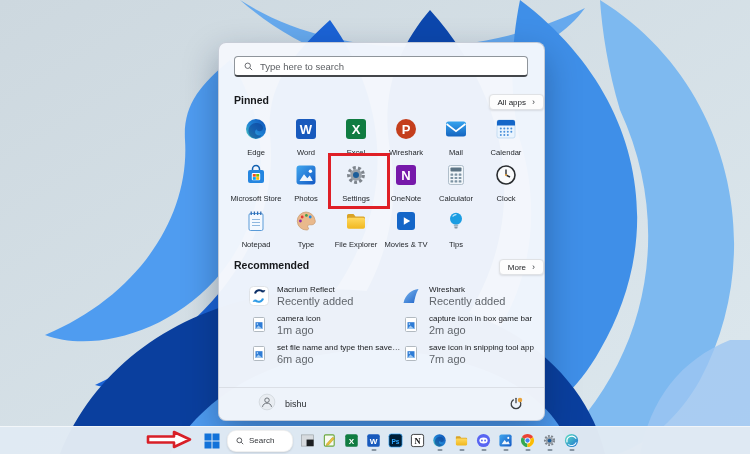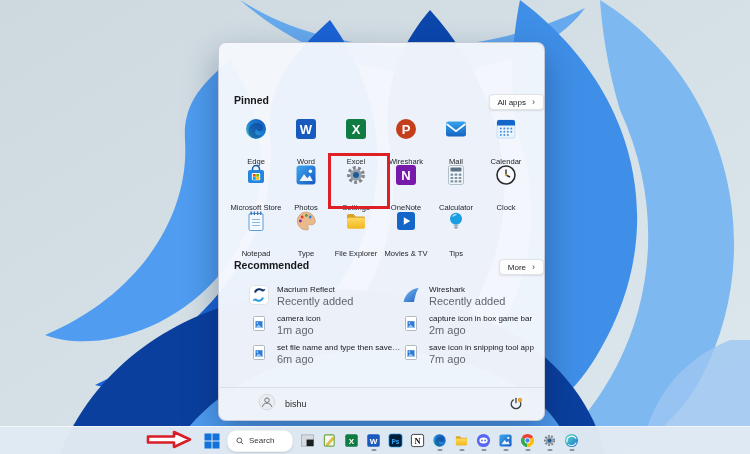--- a/index.html
+++ b/index.html
@@ -18,26 +18,26 @@
   .shead{font-size:10.5px;font-weight:bold;color:#17191c;}
   .pill{display:flex;align-items:center;gap:6px;background:#fdfdfd;border:1px solid #e0e2e5;
         border-radius:4px;padding:2.5px 8px;font-size:8px;color:#1b1d20;
         box-shadow:0 1px 2px rgba(0,0,0,0.10);cursor:default;margin-left:24px;}
   .pill .chev{font-size:9px;color:#3c3f43;line-height:1;}
   .grid{position:absolute;left:12px;top:71px;width:301px;display:grid;
         grid-template-columns:repeat(6,50px);grid-auto-rows:46px;}
   .app{display:flex;flex-direction:column;align-items:center;justify-content:flex-start;padding-top:3px;box-sizing:border-box;}
   .app-ic{width:24px;height:24px;display:flex;align-items:center;justify-content:center;}
   .app-ic svg{display:block;}
-  .app-label{font-size:7.6px;color:#1d2024;margin-top:16px;white-space:nowrap;}
+  .app-label{font-size:7.6px;color:#1d2024;margin-top:7px;white-space:nowrap;}
   .red-box{position:absolute;left:109px;top:110px;width:56px;height:50px;
         border:3px solid #df1f26;z-index:8;}
   .recgrid{position:absolute;left:30px;top:238px;width:288px;display:grid;
         grid-template-columns:152px 136px;grid-auto-rows:29px;align-items:center;}
-  .rec{display:flex;gap:8px;}
+  .rec{display:flex;align-items:center;gap:8px;}
   .rec-ic{width:20px;height:20px;display:flex;align-items:center;justify-content:center;flex:none;}
   .rec-txt{display:flex;flex-direction:column;gap:1px;min-width:0;}
   .rec-title{font-size:8px;color:#17191c;white-space:nowrap;overflow:hidden;text-overflow:ellipsis;max-width:128px;}
   .rec-sub{font-size:11px;color:#61666c;}
   .footer{position:absolute;left:0;right:0;bottom:0;height:33px;border-top:1px solid rgba(0,0,0,0.08);
         display:flex;align-items:center;padding:0 20px 0 39px;box-sizing:border-box;
         border-radius:0 0 8px 8px;background:rgba(238,242,248,0.6);}
   .user{display:flex;align-items:center;gap:9px;}
   .user-name{font-size:9px;color:#2a2d31;}
   .power{margin-left:auto;position:relative;width:16px;height:16px;}
@@ -105,20 +105,29 @@
       <path d="M330 20 C395 110 395 220 320 310 C260 380 165 405 95 385 C215 330 280 235 270 135 C266 85 292 55 330 20 Z" fill="#1b63d6"></path>
       <path d="M230 60 C275 130 272 215 215 280 C165 335 90 352 45 335 C140 295 190 215 185 140 C183 105 200 85 230 60 Z" fill="#4f9cf0"></path>
       <path d="M60 454 C110 330 250 270 400 295 C530 315 590 390 605 454 Z" fill="#0a3f9e"></path>
       <path d="M170 454 C215 375 320 335 430 355 C520 372 560 412 572 454 Z" fill="#4f9cf0"></path>
       <path d="M640 454 C650 400 680 360 730 340 L750 340 L750 454 Z" fill="#9cc6f2" opacity="0.8"></path>
     </svg>
   </div>
 
   <div class="menu">
 
+    <div class="searchbox">
+      <span>
+        <svg width="9" height="9" viewBox="0 0 12 12">
+            <circle cx="5" cy="5" r="3.6" fill="none" stroke="#5b5e62" stroke-width="1.2"></circle>
+            <line x1="7.8" y1="7.8" x2="10.8" y2="10.8" stroke="#5b5e62" stroke-width="1.2"></line>
+          </svg>
+      </span>
+      <span class="ph">Type here to search</span>
+    </div>
 
     <div class="srow" style="top:51px;height:16px;">
       <span class="shead">Pinned</span>
       <span class="pill">
         <span>All apps</span>
         <span class="chev">›</span>
       </span>
     </div>
 
     <div class="grid">

